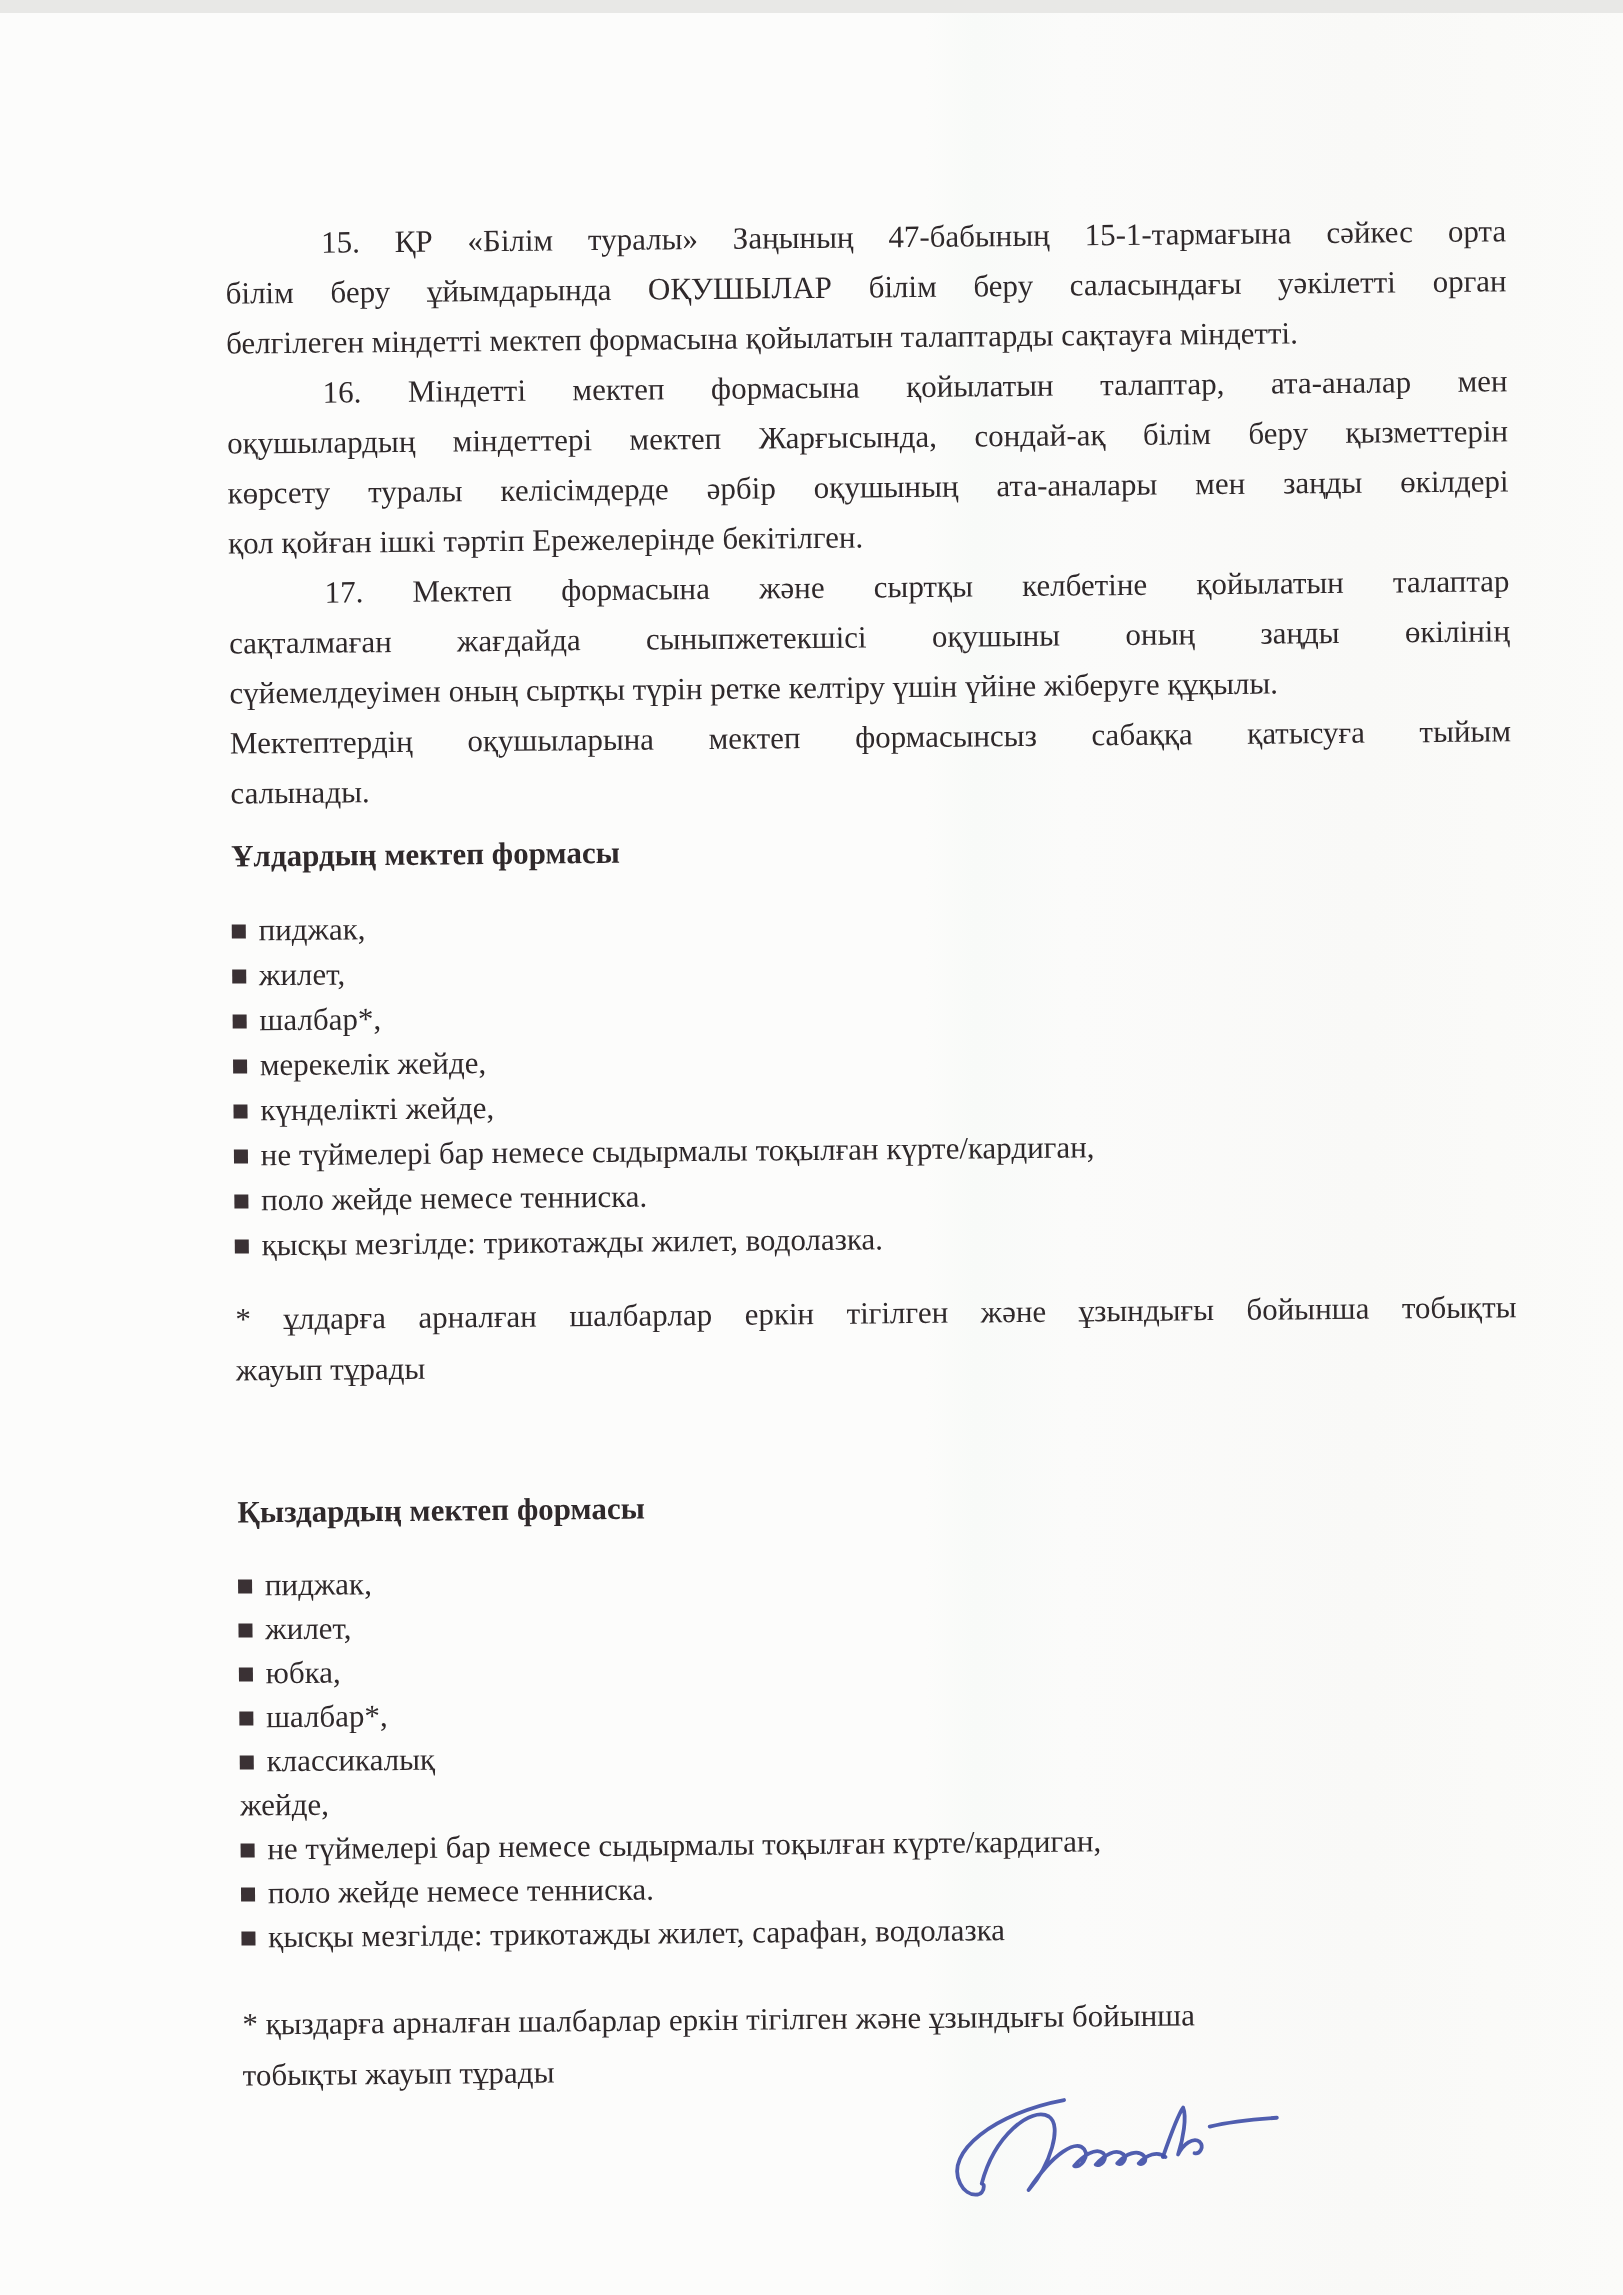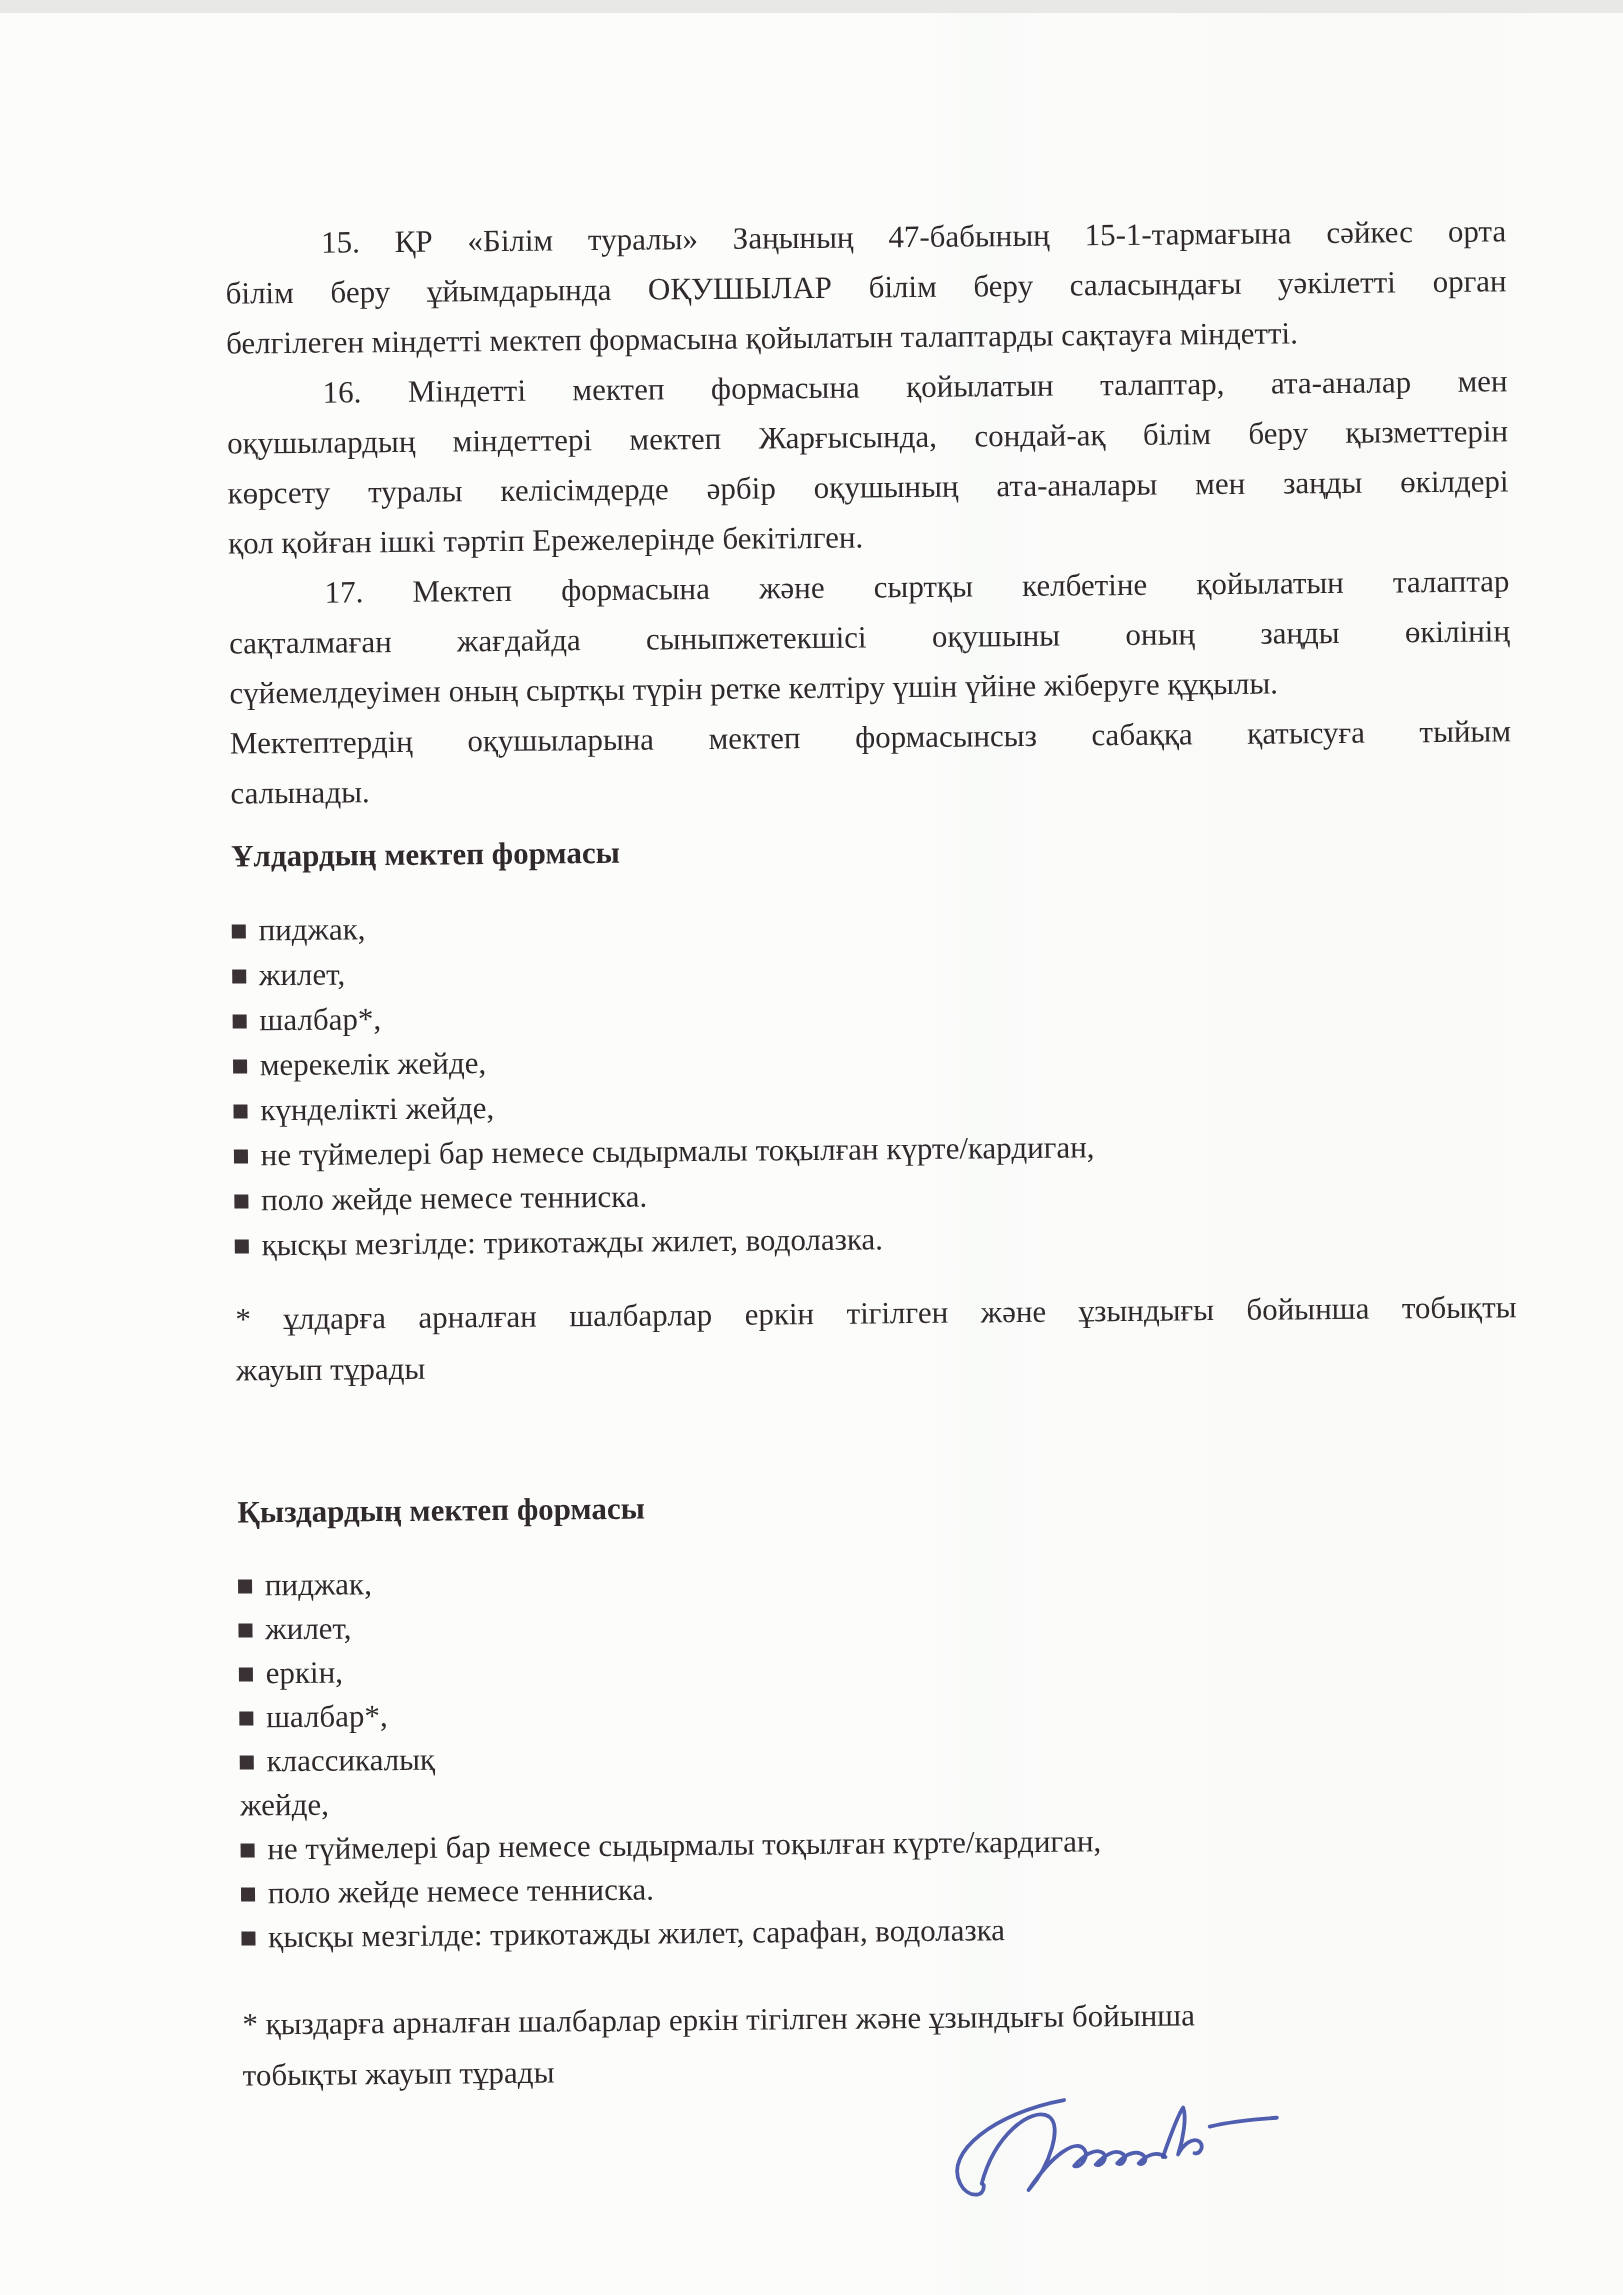--- a/index.html
+++ b/index.html
@@ -83,21 +83,21 @@
     <div class="footnote">
       <span class="line just">* ұлдарға арналған шалбарлар еркін тігілген және ұзындығы бойынша тобықты</span>
       <span class="line">жауып тұрады</span>
     </div>
 
     <h2 class="heading heading2">Қыздардың мектеп формасы</h2>
 
     <div class="list girls">
       <div class="item"><span class="bullet"></span><span class="itxt">пиджак,</span></div>
       <div class="item"><span class="bullet"></span><span class="itxt">жилет,</span></div>
-      <div class="item"><span class="bullet"></span><span class="itxt">еркін,</span></div>
+      <div class="item"><span class="bullet"></span><span class="itxt">юбка,</span></div>
       <div class="item"><span class="bullet"></span><span class="itxt">шалбар*,</span></div>
       <div class="item"><span class="bullet"></span><span class="itxt">классикалық</span></div>
       <div class="wrapline">жейде,</div>
       <div class="item"><span class="bullet"></span><span class="itxt">не түймелері бар немесе сыдырмалы тоқылған күрте/кардиган,</span></div>
       <div class="item"><span class="bullet"></span><span class="itxt">поло жейде немесе тенниска.</span></div>
       <div class="item"><span class="bullet"></span><span class="itxt">қысқы мезгілде: трикотажды жилет, сарафан, водолазка</span></div>
     </div>
 
     <div class="footnote girls-fn">
       <span class="line">* қыздарға арналған шалбарлар еркін тігілген және ұзындығы бойынша</span>

